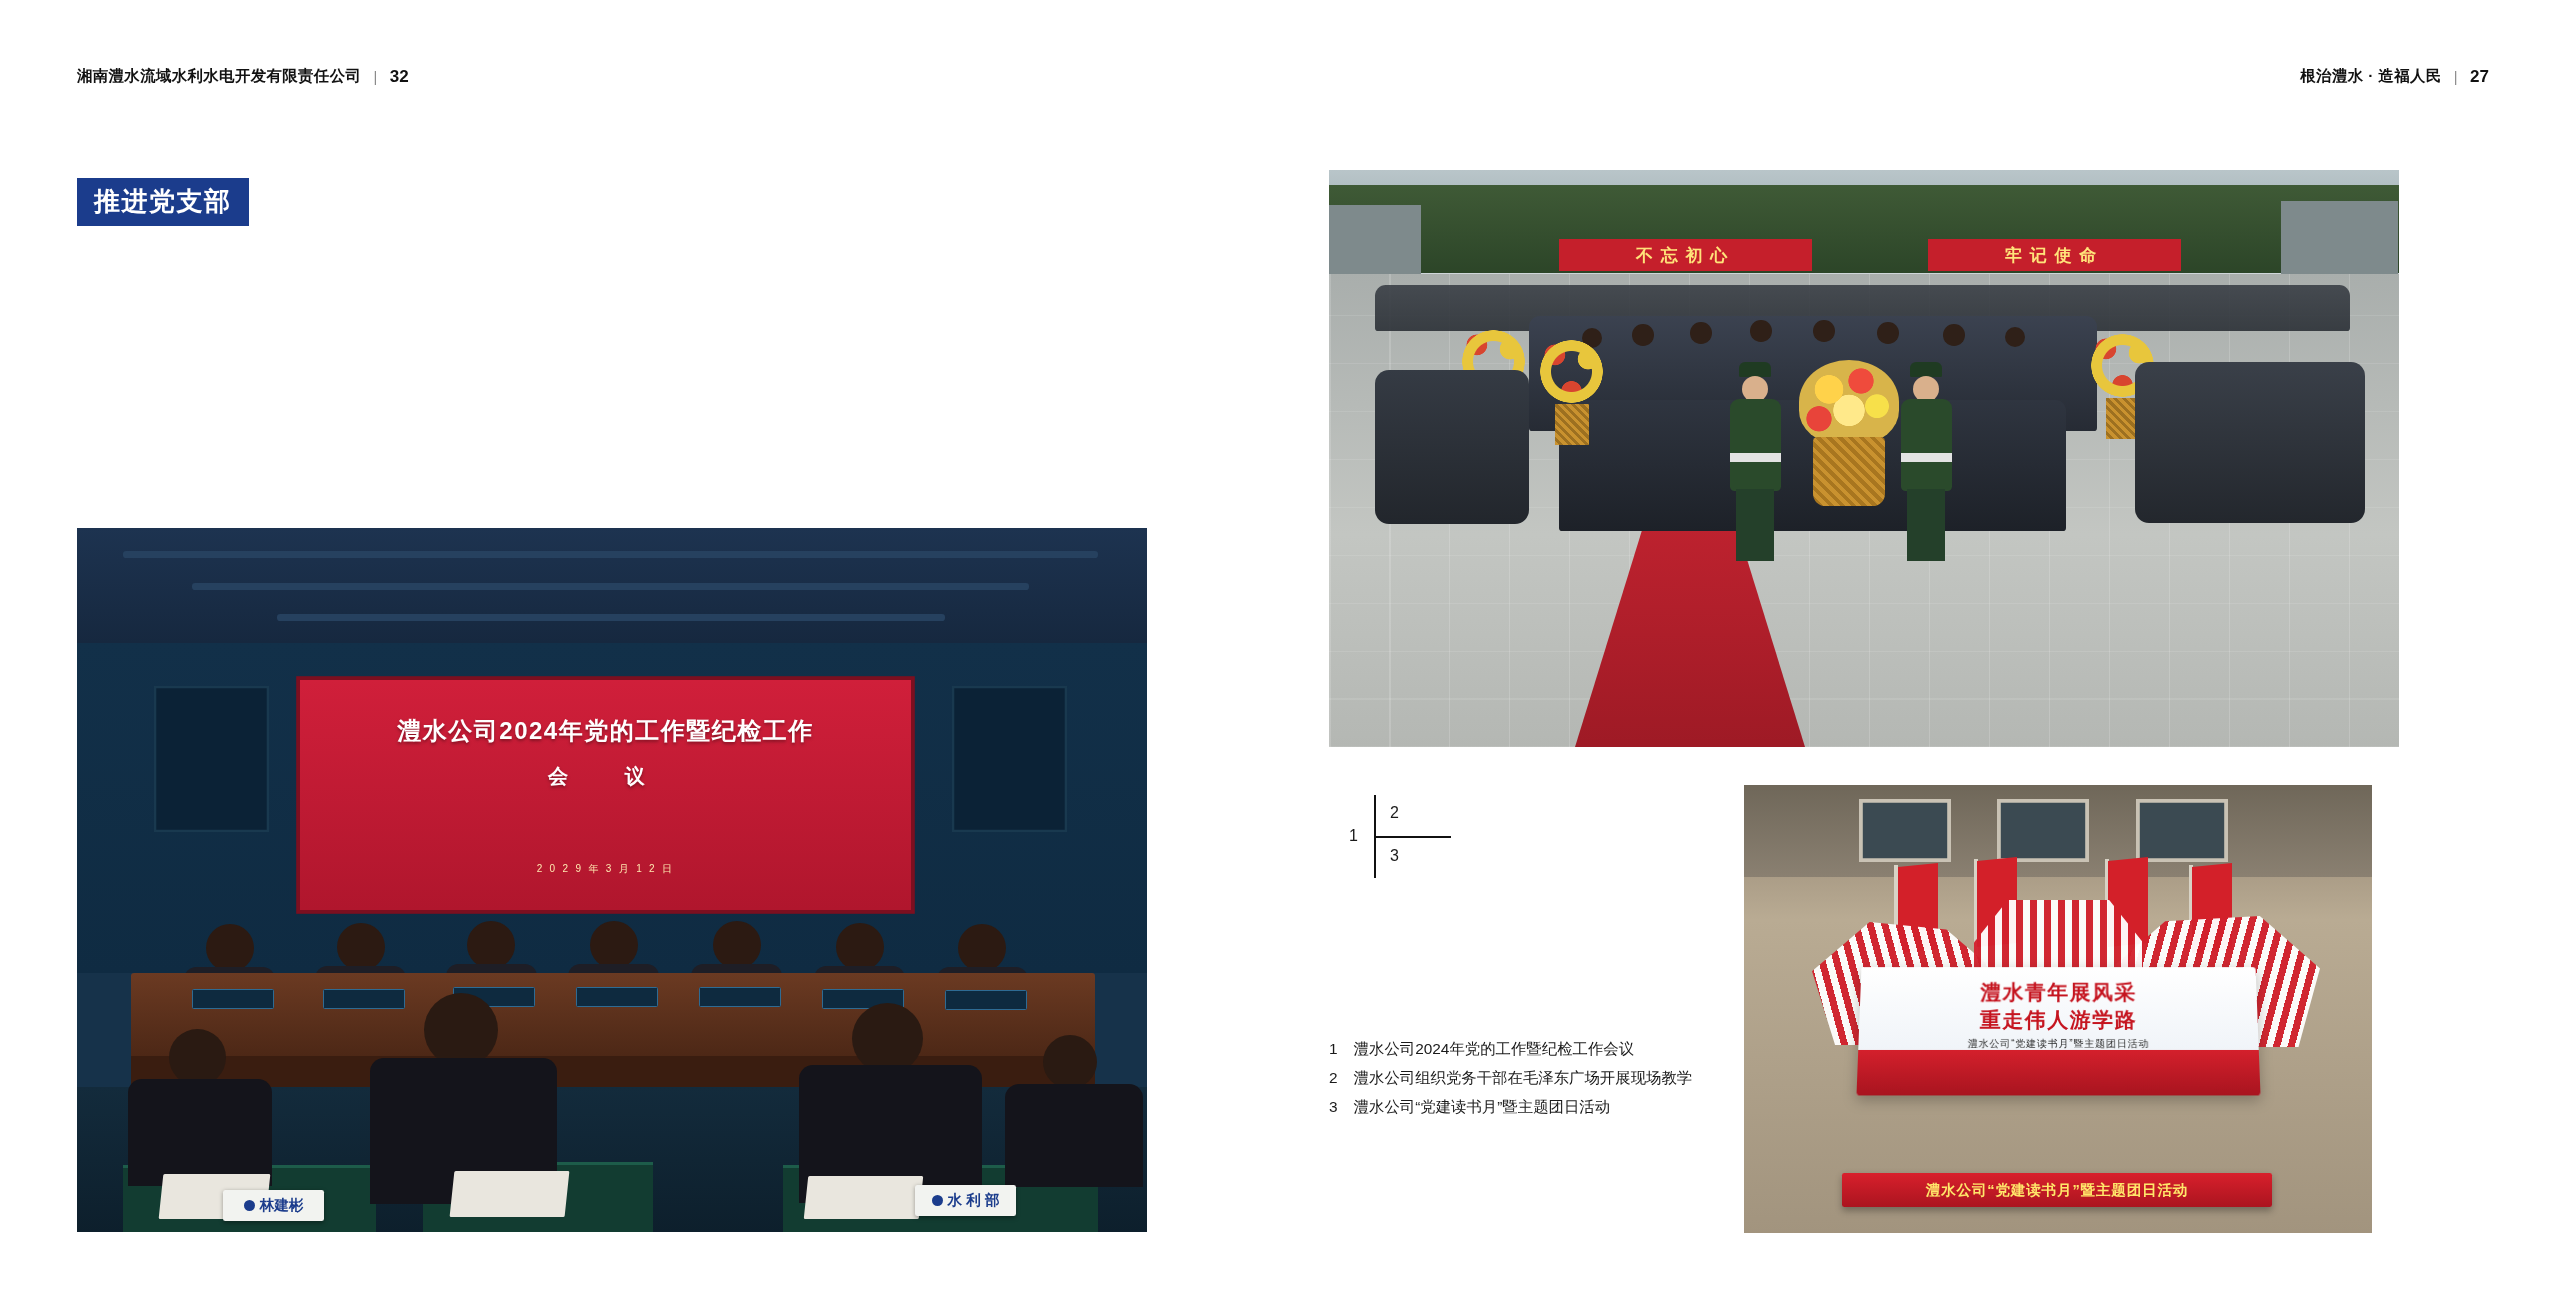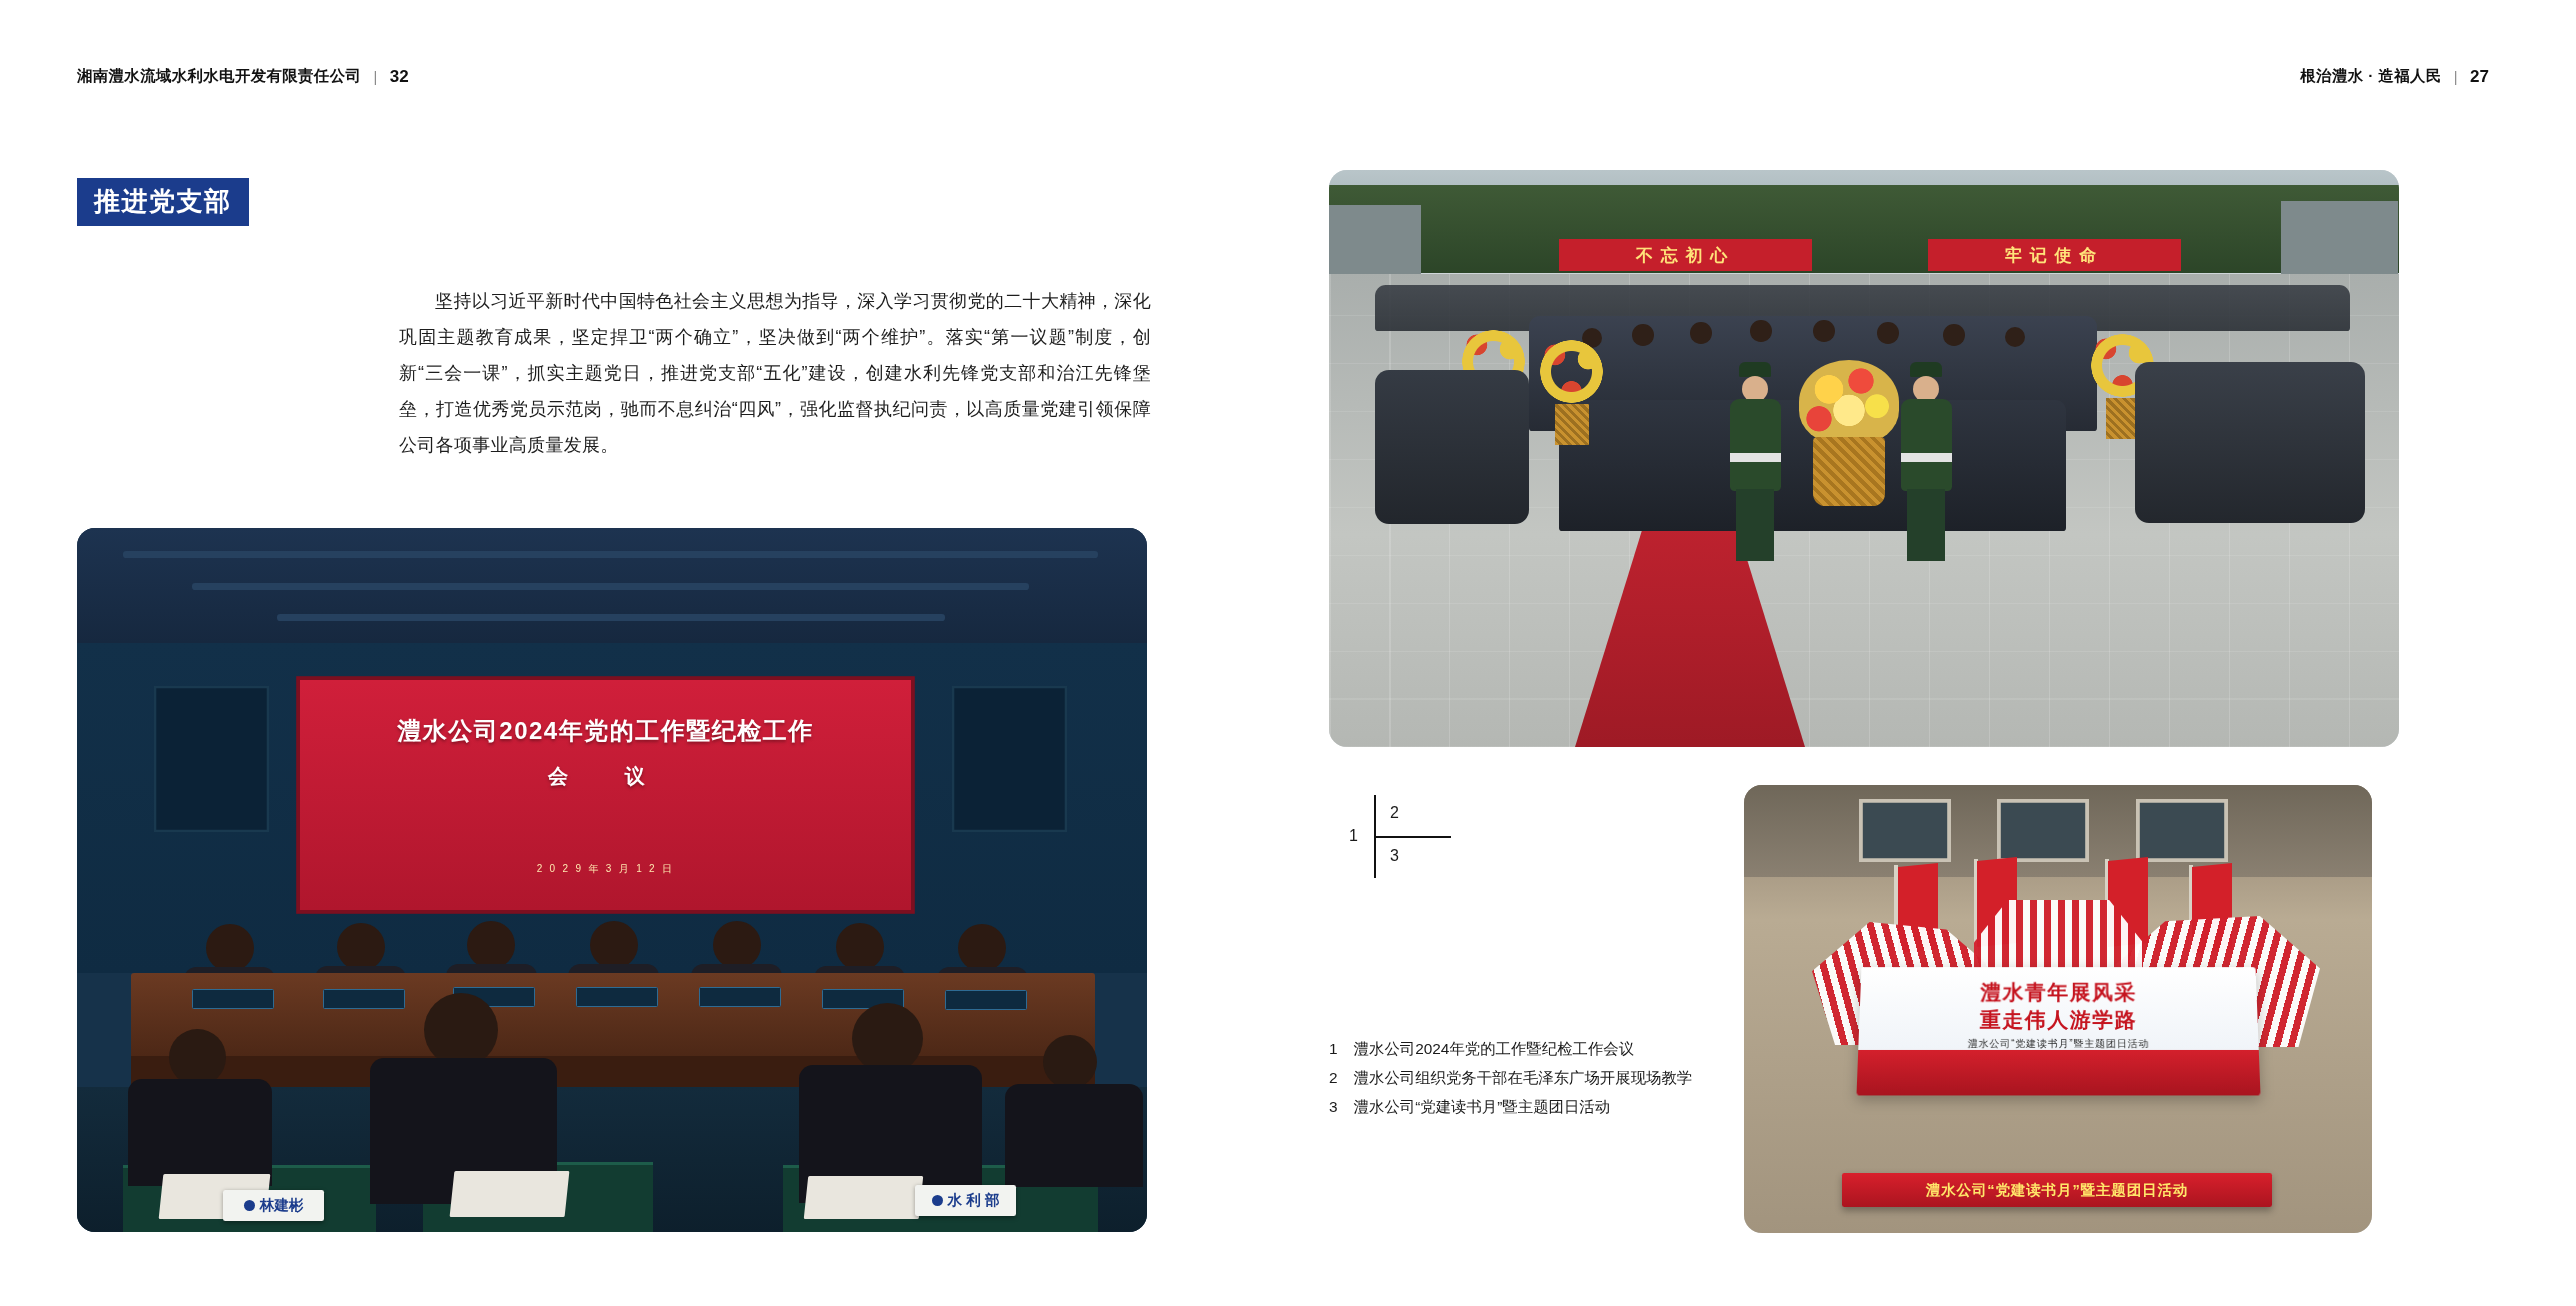--- a/index.html
+++ b/index.html
@@ -91,21 +91,20 @@
     color: #1d1d1d;
     letter-spacing: 0.3px;
   }
   .body-copy .indent { display: inline-block; width: 2em; }
 
   
   .photo {
     position: absolute;
     overflow: hidden;
     background: #cfd6d9;
-    border-radius: 18px;
   }
   .photo .ph-inner { position: absolute; inset: 0; }
 
   
   #photo-1 { left: 77px; top: 528px; width: 1070px; height: 704px; }
   .conf-bg { position:absolute; inset:0; background:#16324a; }
   .conf-ceiling {
     position:absolute; left:0; top:0; width:100%; height:115px;
     background: linear-gradient(180deg,#1d3350 0%, #16283f 100%);
   }
@@ -355,21 +354,20 @@
   <div class="page">
 
     <div class="runhead left">
       <span>湘南澧水流域水利水电开发有限责任公司</span>
       <span class="sep">|</span>
       <span class="folio">32</span>
     </div>
 
     <div class="section-title">推进党支部</div>
 
-    <div class="body-copy"><span class="indent"></span><span>坚持以习近平新时代中国特色社会主义思想为指导，深入学习贯彻党的二十大精神，深化巩固主题教育成果，坚定捍卫“两个确立”，坚决做到“两个维护”。落实“第一议题”制度，创新“三会一课”，抓实主题党日，推进党支部“五化”建设，创建水利先锋党支部和治江先锋堡垒，打造优秀党员示范岗，驰而不息纠治“四风”，强化监督执纪问责，以高质量党建引领保障公司各项事业高质量发展。</span></div>
 
     <div class="photo" id="photo-1">
       <div class="ph-inner">
         <div class="conf-bg"></div>
         <div class="conf-ceiling">
           <div class="conf-ceil-line" style="left:46px;top:23px;width:975px;"></div>
           <div class="conf-ceil-line" style="left:115px;top:55px;width:837px;"></div>
           <div class="conf-ceil-line" style="left:200px;top:86px;width:668px;"></div>
         </div>
         <div class="conf-wall"></div>

